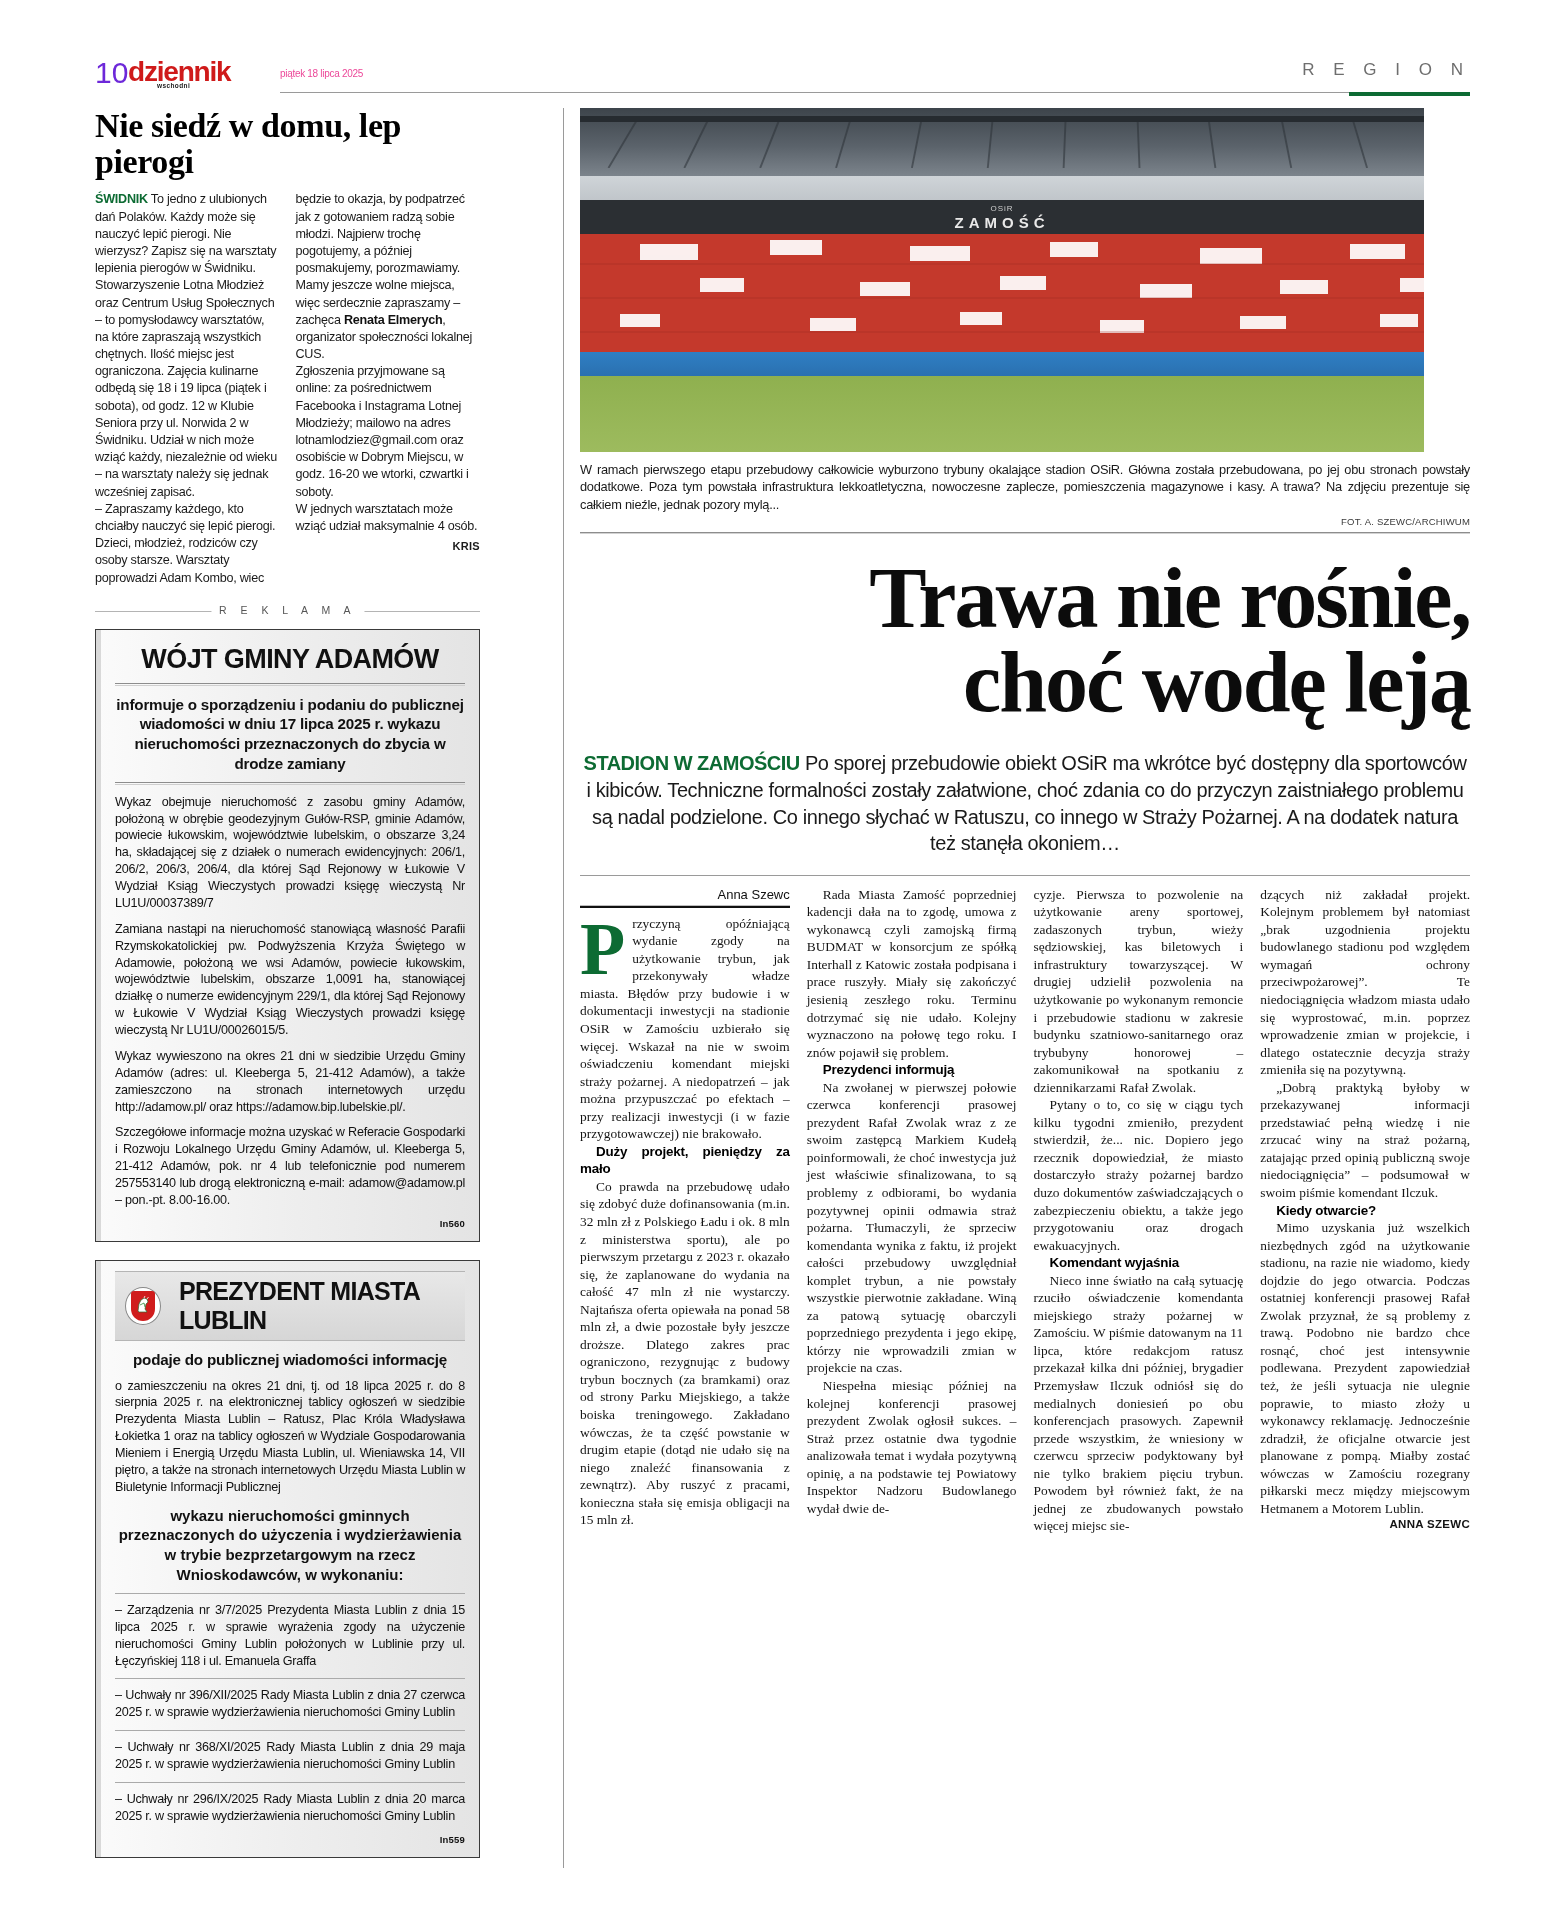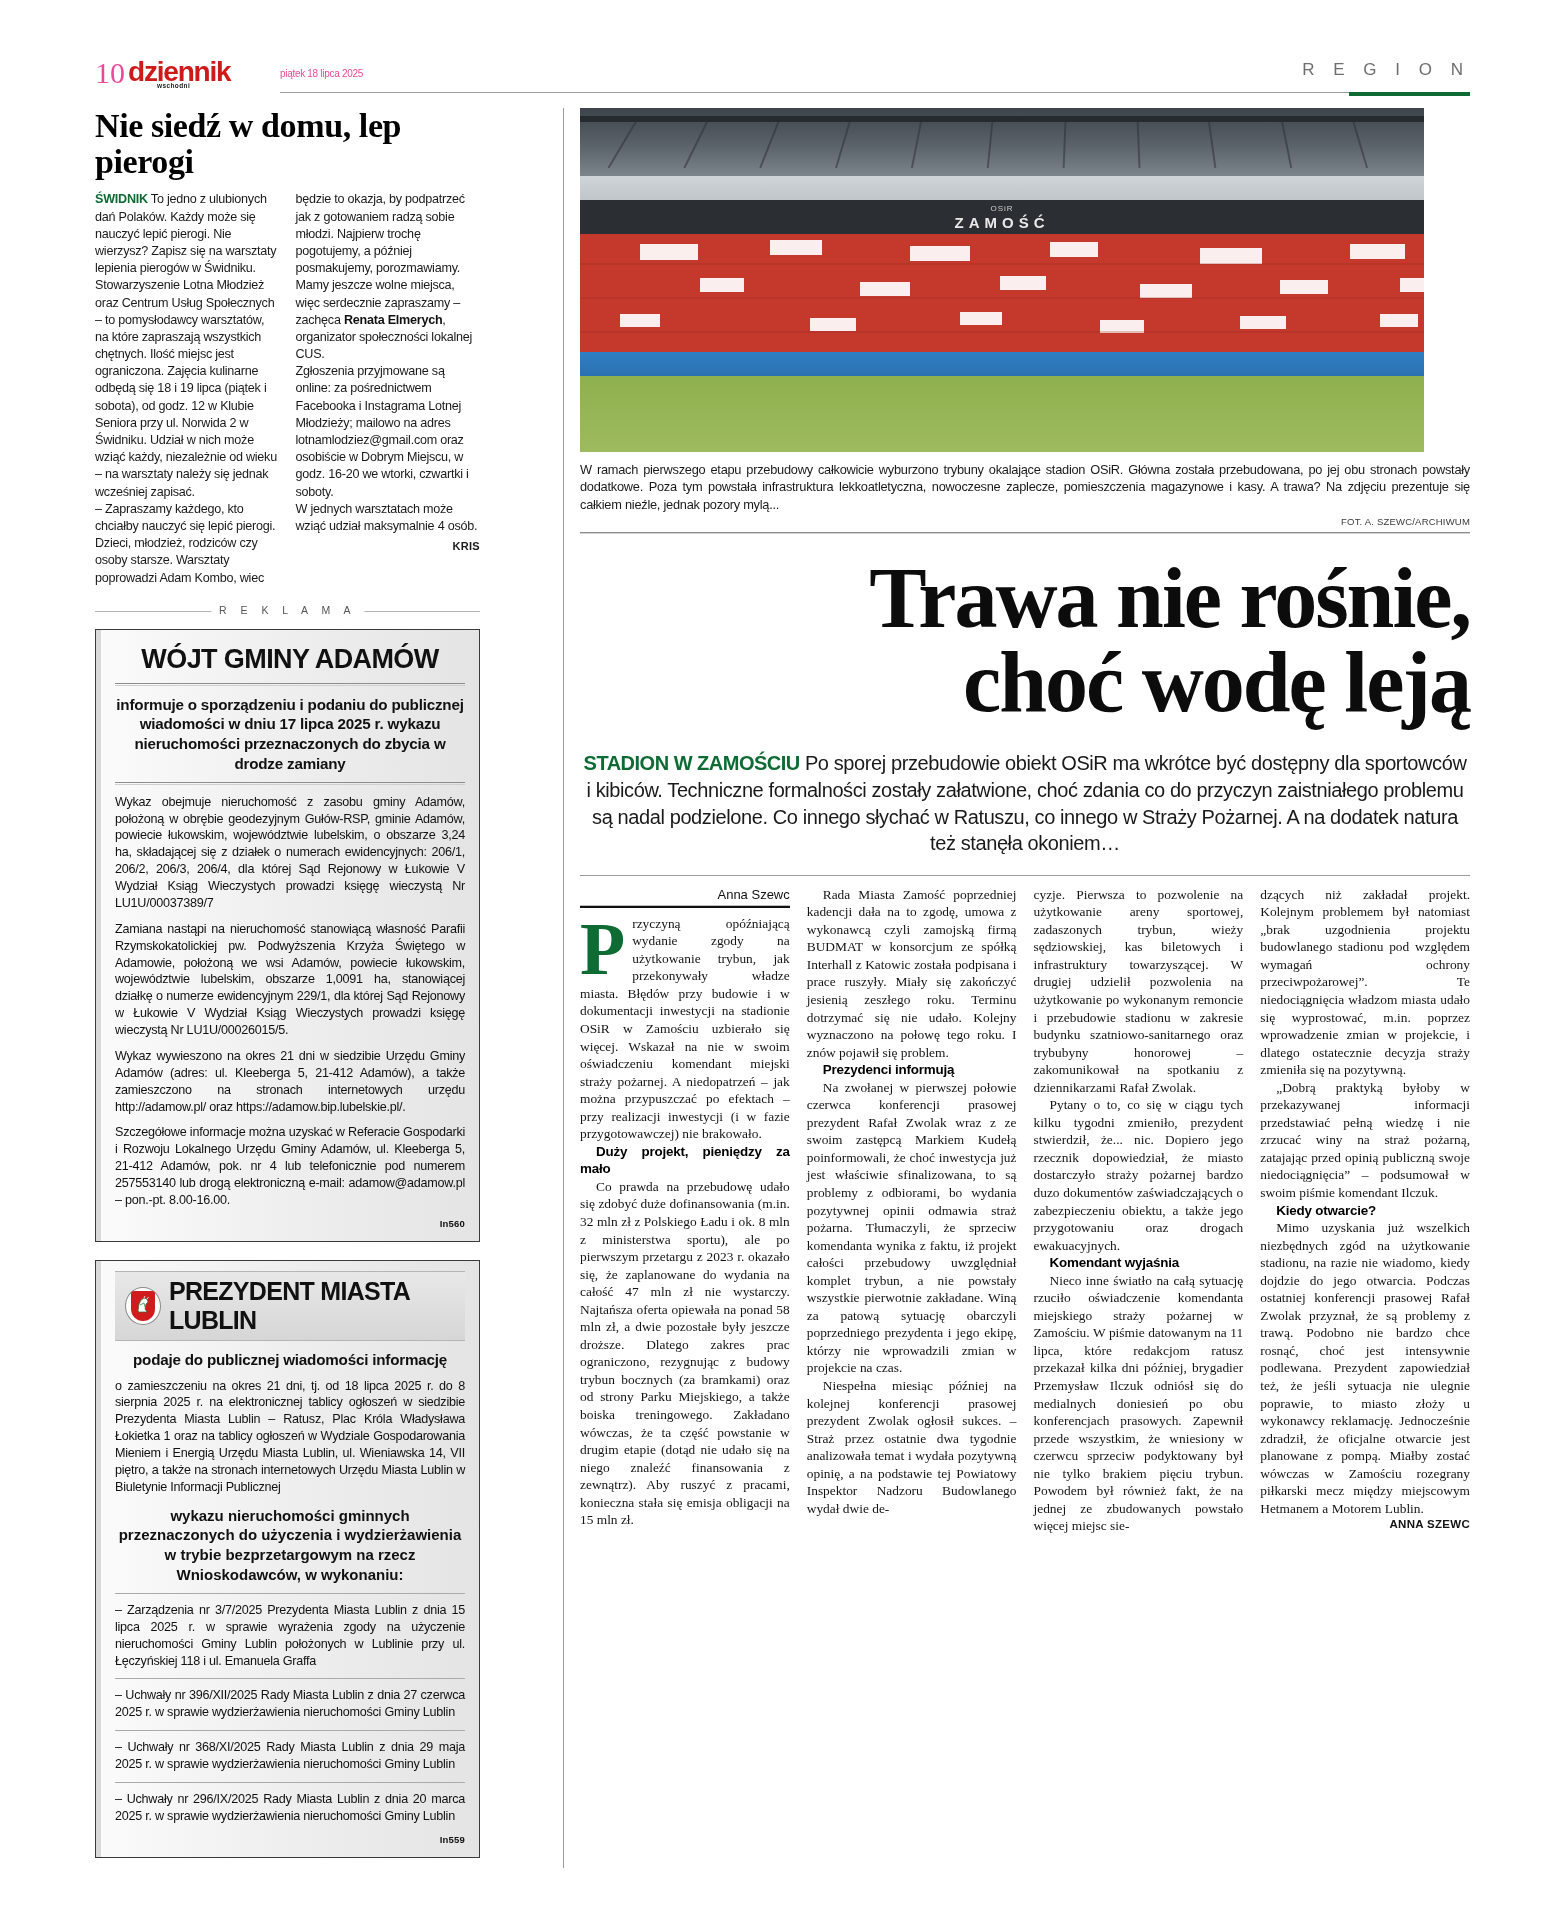--- a/index.html
+++ b/index.html
@@ -9,22 +9,22 @@
     background:#ffffff;
     font-family:"Liberation Sans", sans-serif;
     color:#111;
     position:relative;
     overflow:hidden;
   }
   .page { position:relative; width:1558px; height:1913px; padding:0; }
 
   
   .masthead { position:absolute; left:95px; top:62px; width:1375px; height:34px; }
-  .folio { position:absolute; left:0; top:-4px; font-family:Liberation Serif, serif;
-           font-size:30px; color:#ec4899; line-height:1; }
+  .folio { position:absolute; left:0; top:-4px; font-family:Liberation Sans, sans-serif;
+           font-size:30px; color:#6d28d9; line-height:1; }
   .brand { position:absolute; left:33px; top:-4px; font-size:28px; font-weight:bold;
            color:#cf1a1a; letter-spacing:-1.2px; line-height:1;
            font-family:"Liberation Sans", sans-serif; }
   .brand-sub { position:absolute; left:62px; top:20px; font-size:6.5px; font-weight:bold;
                color:#1a1a1a; letter-spacing:0.4px; }
   .issue-date { position:absolute; left:185px; top:6px; font-size:10px; color:#ec4899;
                 letter-spacing:-0.3px; }
   .mast-rule { position:absolute; left:185px; top:30px; width:1190px; height:1px; background:#9a9a9a; }
   .section-name { position:absolute; right:0; top:-2px; font-size:17px; color:#6e6e6e;
                   letter-spacing:7px; font-weight:400; }
@@ -62,21 +62,21 @@
              margin:6px 0 9px 0; }
   .ad-h2 { text-align:center; font-size:15.2px; font-weight:bold; line-height:1.3;
            margin:0 0 8px 0; letter-spacing:-0.2px; }
   .ad-body { font-size:12.6px; line-height:1.34; text-align:justify; letter-spacing:-0.25px; }
   .ad-body p { margin:0 0 9px 0; }
   .ad-code { text-align:right; font-size:9.5px; font-weight:bold; letter-spacing:0.2px;
              margin-top:4px; }
 
   .ad-pre { text-align:center; font-size:12.6px; line-height:1.32; padding:9px 14px 4px 14px;
             letter-spacing:-0.25px; }
-  .crestbar { display:flex; align-items:center; gap:8px;
+  .crestbar { display:flex; align-items:center; gap:18px;
               background:linear-gradient(to bottom,#e8e8e8,#d6d6d6);
               border-top:1px solid #b5b5b5; border-bottom:1px solid #b5b5b5;
               padding:5px 10px; margin:6px 0 9px 0; }
   .crest { width:36px; height:38px; flex:none; position:relative; }
   .crest .shield { position:absolute; inset:0; background:#fff; border-radius:50%;
                    border:1.5px solid #888; overflow:hidden; }
   .crest .shieldin { position:absolute; left:6px; top:4px; width:24px; height:30px;
       background:#d01c1c; border-radius:3px 3px 12px 12px; }
   .crest .goat { position:absolute; left:10px; top:8px; width:16px; height:20px; }
   .ad-h1b { font-size:25px; font-weight:bold; letter-spacing:-0.7px; color:#111; }

